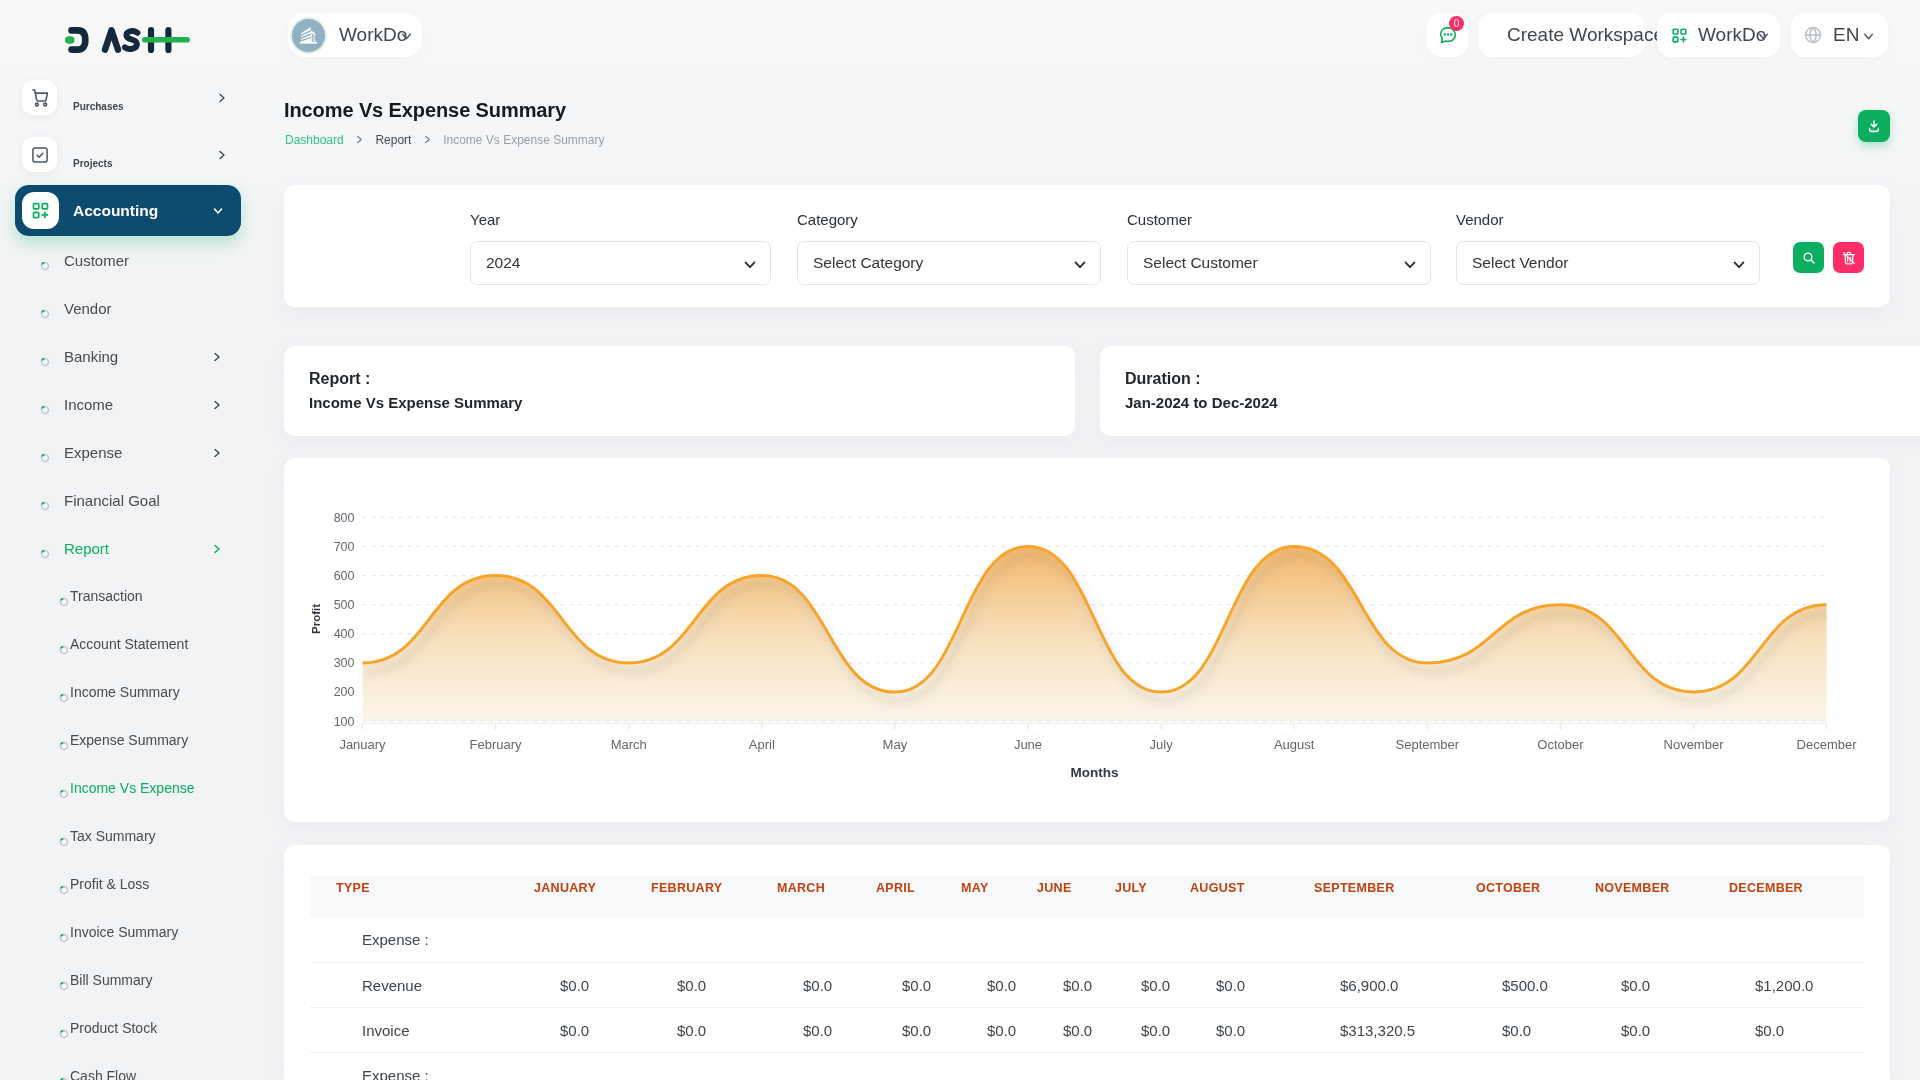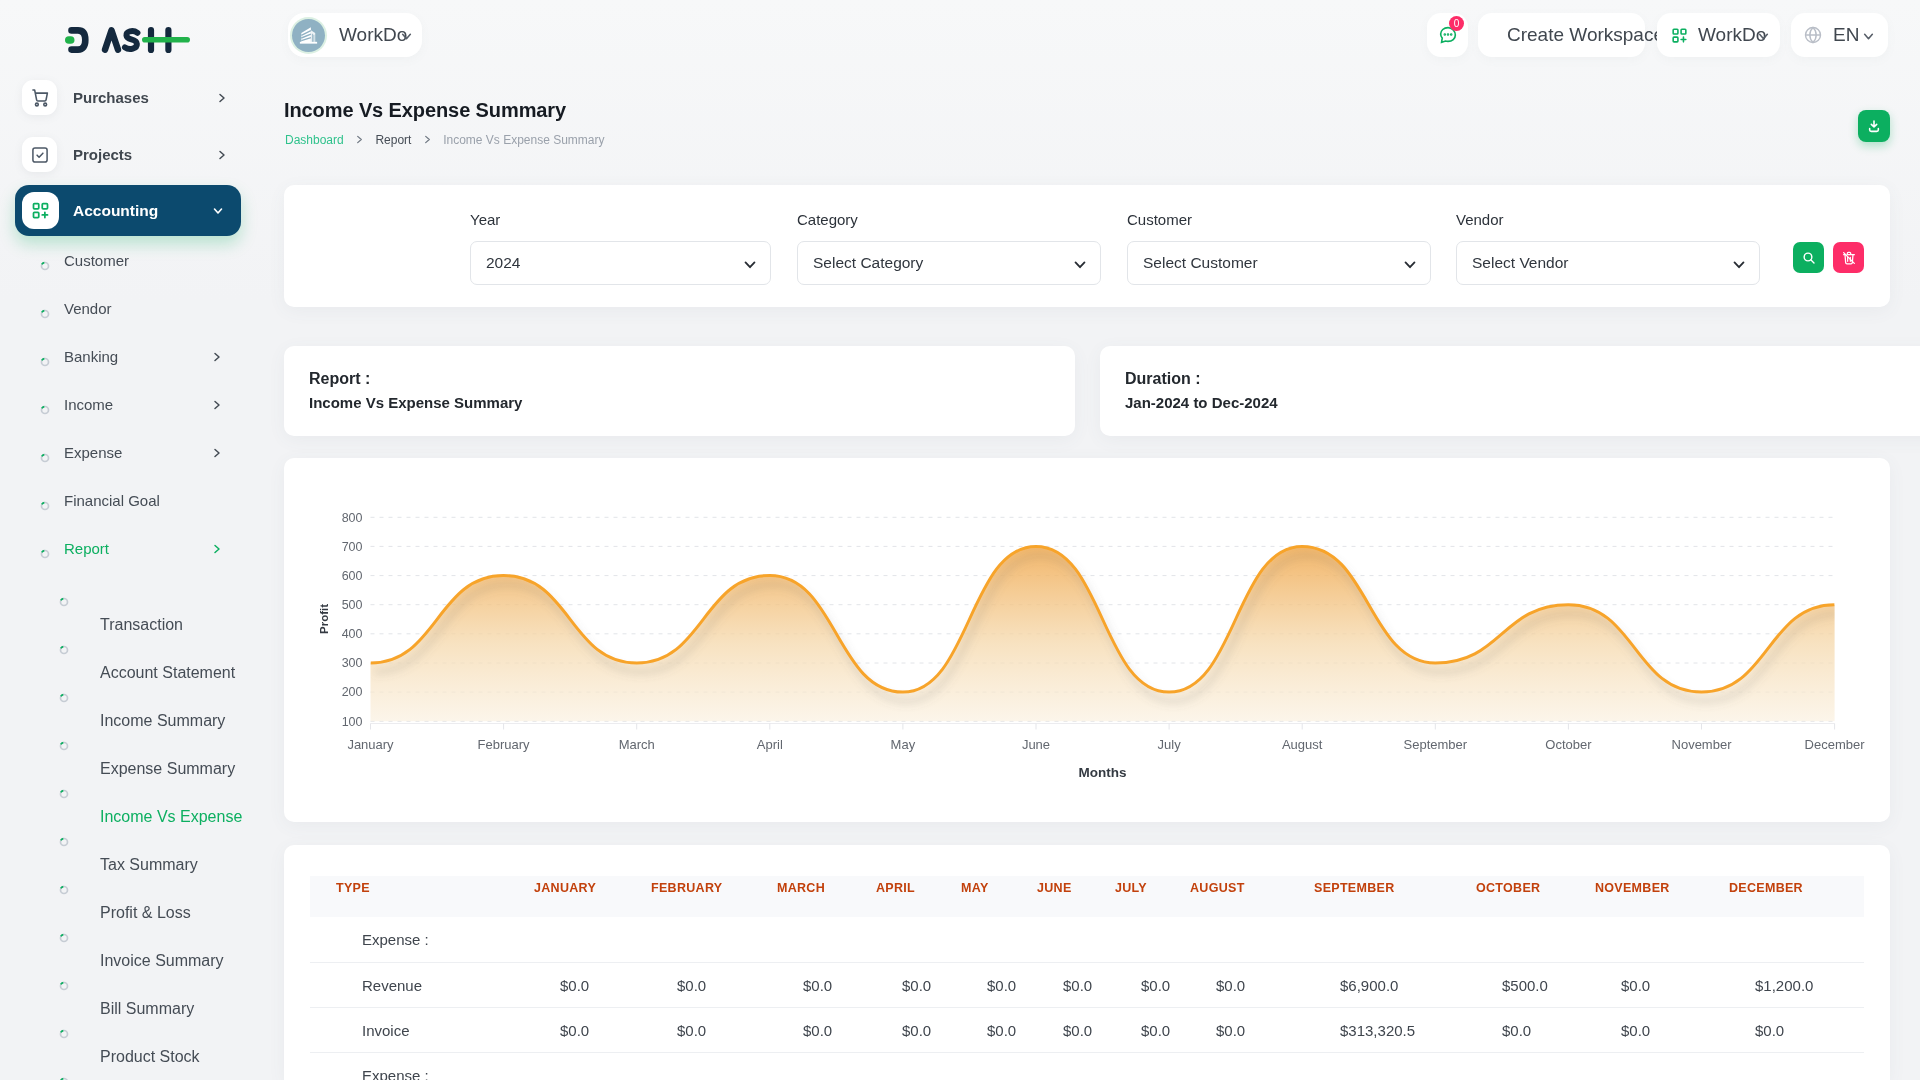--- a/index.html
+++ b/index.html
@@ -4,35 +4,35 @@
 <style>
 * { margin:0; padding:0; box-sizing:border-box; }
 html,body { width:1920px; height:1080px; overflow:hidden; }
 body {
   font-family:"Liberation Sans", sans-serif;
   background:linear-gradient(180deg,#f7f8f9 0px,#f2f3f5 300px,#f2f3f5 100%);
   color:#23282e;
   position:relative;
 }
 .abs { position:absolute; }
-.card { position:absolute; background:#fff; border-radius:10px; box-shadow:0 4px 18px rgba(90,100,120,0.06);padding-left:8px; }
+.card { position:absolute; background:#fff; border-radius:10px; box-shadow:0 4px 18px rgba(90,100,120,0.06); }
 
 
 #sidebar { position:absolute; left:0; top:0; width:280px; height:1080px; }
 .mi-icon { position:absolute; left:22px; width:35px; height:35px; background:#fff; border-radius:11px; box-shadow:0 2px 8px rgba(120,130,140,0.10); display:flex; align-items:center; justify-content:center; }
-.mi-label { position:absolute; left:73px; font-size:15px; font-weight:600; color:#40474f; }
+.mi-label { position:absolute; left:73px; font-size:10px; font-weight:600; color:#40474f;margin-top:12px; }
 .chev-r { position:absolute; width:10px; height:10px; }
 #acct-btn { position:absolute; left:15px; top:185px; width:226px; height:51px; background:#0c4a6e; border-radius:14px; box-shadow:0 8px 16px rgba(12,175,96,0.25); }
 #acct-btn .ibox { position:absolute; left:7px; top:7px; width:37px; height:37px; background:#fff; border-radius:12px; display:flex; align-items:center; justify-content:center; }
 #acct-btn .lbl { position:absolute; left:58px; top:17px; font-size:15.5px; font-weight:700; color:#fff; }
 .sub { position:absolute; left:0; width:280px; height:48px; }
 .sub .blt { position:absolute; left:40px; top:20px; }
 .sub .blt2 { position:absolute; left:59px; top:20px; }
 .sub .txt { position:absolute; left:64px; top:15px; font-size:15px; color:#454c55; }
-.sub .txt2 { position:absolute; left:100px; top:15px; font-size:16px; color:#454c55;margin-top:28px; }
+.sub .txt2 { position:absolute; left:70px; top:15px; font-size:14px; color:#454c55; }
 .sub .grn { color:#0caf60; }
 
 
 .pill { position:absolute; top:13px; height:44px; background:#fff; border-radius:14px; box-shadow:0 3px 10px rgba(120,130,140,0.05); display:flex; align-items:center; }
 .pill .t { font-size:19px; font-weight:500; color:#40474f; white-space:nowrap; }
 
 
 #title { position:absolute; left:284px; top:99px; font-size:20px; font-weight:700; color:#161b22; letter-spacing:-0.1px; }
 #crumbs { position:absolute; left:285px; top:133px; font-size:12px; color:#6b7280; }
 #dl-btn { position:absolute; left:1858px; top:110px; width:32px; height:32px; background:#0caf60; border-radius:8px; display:flex; align-items:center; justify-content:center; box-shadow:0 4px 10px rgba(12,175,96,0.3); }

